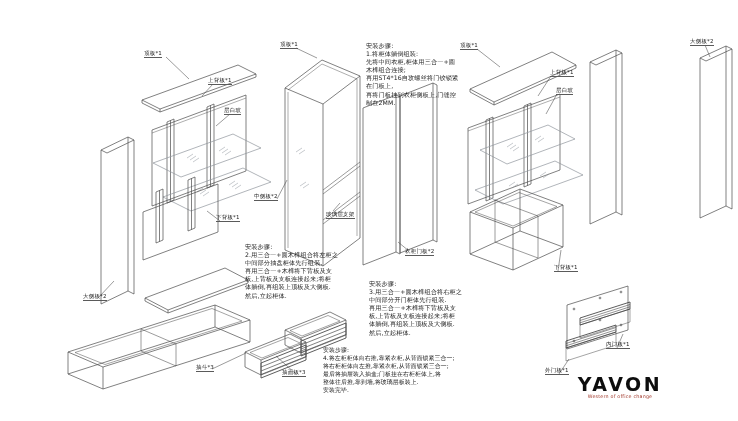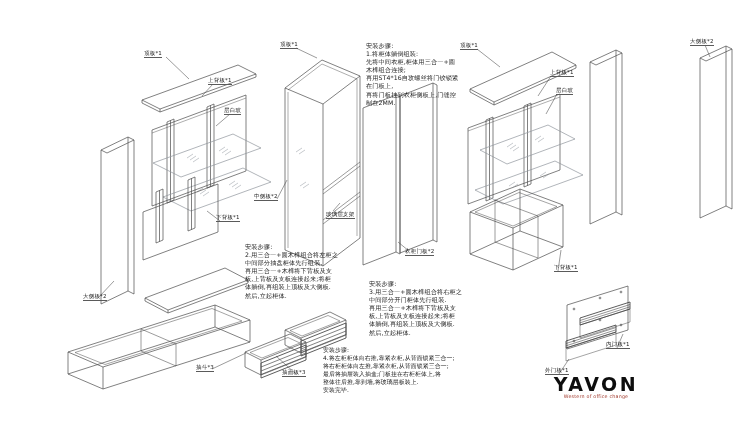--- a/index.html
+++ b/index.html
@@ -10,21 +10,21 @@
   #drawing{position:absolute;left:0;top:0;}
   .lbl{
     position:absolute;font-size:5.5px;line-height:7px;color:#1b1b1b;
     border-bottom:0.5px solid #5a5a5a;white-space:nowrap;letter-spacing:0.2px;
   }
   .step{
     position:absolute;font-size:6.2px;line-height:8.1px;color:#1b1b1b;
     white-space:pre-line;letter-spacing:0.1px;
   }
   .step.small{font-size:5.9px;line-height:8px;}
-  .logo{position:absolute;left:552px;top:374px;width:88px;text-align:center;}
+  .logo{position:absolute;left:576px;top:374px;width:88px;text-align:center;}
   .logo-name{
     font-size:19px;font-weight:bold;letter-spacing:2.5px;color:#0d0d0d;
     line-height:21px;transform:scaleY(1.05);
   }
   .logo-tagline{font-size:4.8px;line-height:6px;color:#a23b2e;letter-spacing:0.2px;margin-top:-1px;}
 </style>
 </head>
 <body>
 
 <div id="stage">

